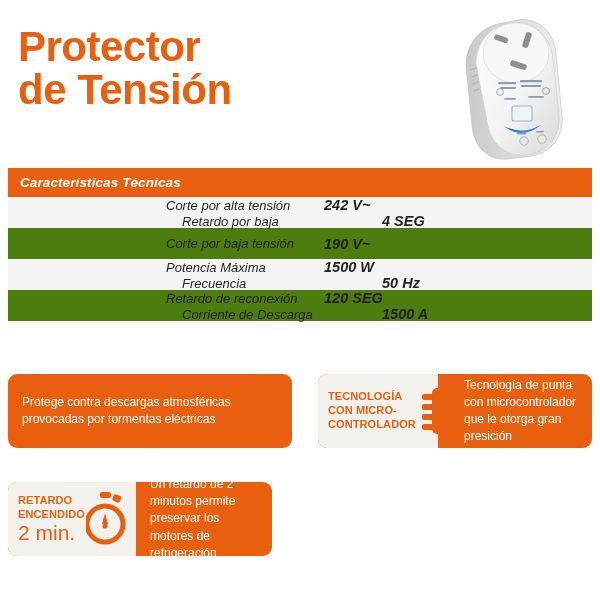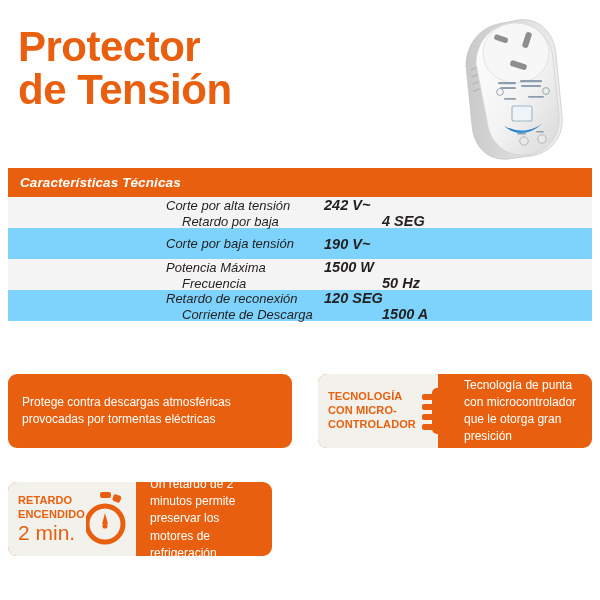--- a/index.html
+++ b/index.html
@@ -58,21 +58,21 @@
     letter-spacing: 0.1px;
   }
   .spec-rows { display: block; }
   .spec-row {
     display: flex;
     height: 31px;
     align-items: center;
     flex-direction: column;
   }
   .spec-row.odd  { background: #f4f4f4; }
-  .spec-row.even { background: #7dd3fc; }
+  .spec-row.even { background: #4d7c0f; }
   .spec-cell {
     display: flex;
     align-items: center;
     width: 50%;
     box-sizing: border-box;
     height: 100%;
   }
   .spec-label {
     font-size: 13px;
     color: #231f20;

